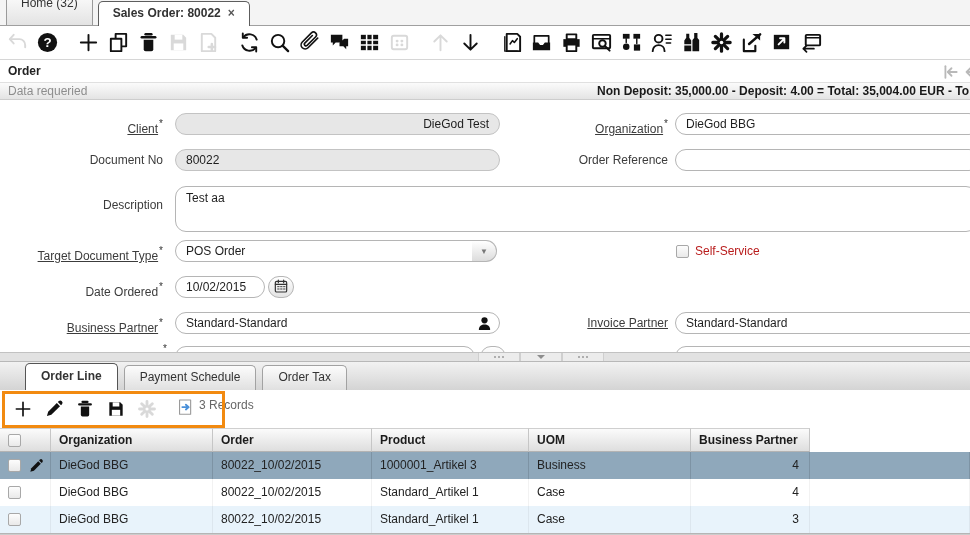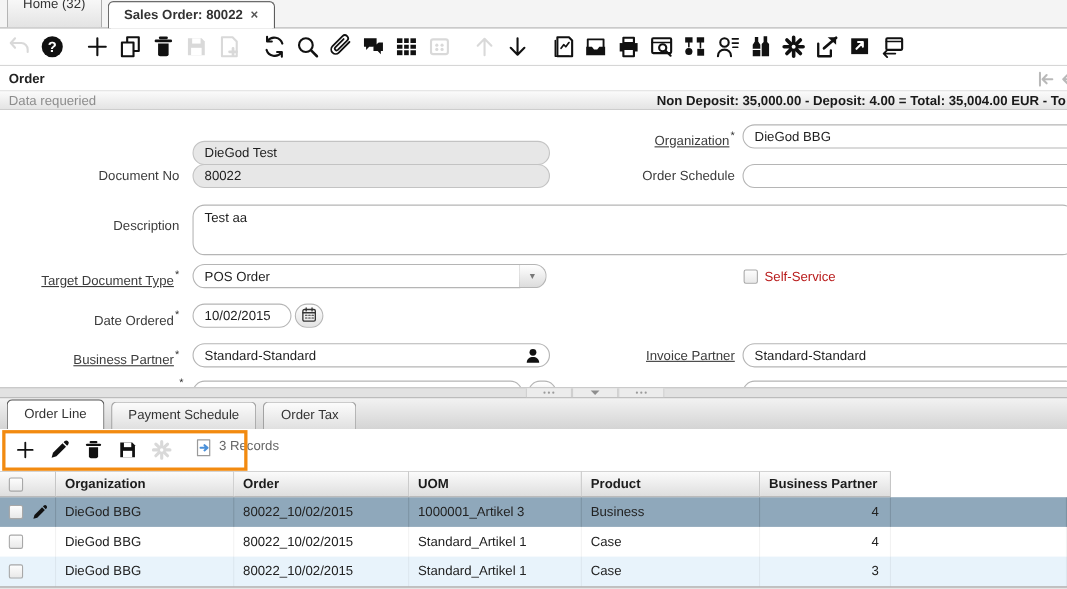--- a/index.html
+++ b/index.html
@@ -69,21 +69,21 @@
     display:flex; align-items:center; justify-content:center; gap:2px; cursor:pointer; }
   .dot { width:2px; height:2px; background:#9a9a9a; border-radius:50%; }
   .sp-tri { width:0; height:0; border-left:4px solid transparent; border-right:4px solid transparent;
     border-top:4px solid #8d8d8d; }
 
   
   .stabs { height:28px; background:linear-gradient(#f2f2f2,#d4d4d4); display:flex; align-items:flex-end; padding-left:6px; }
   .stab { height:25px; line-height:23px; padding:0 15px; margin-right:6px; border:1px solid #a2a2a2;
     border-bottom:none; border-radius:5px 5px 0 0; background:linear-gradient(#fcfcfc,#e0e0e0);
     color:#333; cursor:pointer; white-space:nowrap; }
-  .stab.active { background:#fff; border-color:#555; font-weight:normal; height:27px; line-height:25px; }
+  .stab.active { background:#fff; border-color:#555; font-weight:bold; height:27px; line-height:25px;margin-left:19px; }
 
   
   .stoolbar { height:38px; background:#fff; position:relative; display:flex; align-items:center; padding-left:13px; }
   .sti { width:20px; height:20px; display:inline-flex; align-items:center; justify-content:center;
     margin-right:11px; color:#111; cursor:pointer; }
   .sti svg { width:20px; height:20px; }
   .sti.dis { color:#d9d9d9; cursor:default; }
   .records-btn { display:inline-flex; align-items:flex-start; gap:4px; margin-left:8px; color:#666; cursor:pointer; }
   .records-btn svg { width:19px; height:19px; }
   .hl-box { position:absolute; left:2px; top:1px; width:223px; height:37px;
@@ -305,27 +305,28 @@
   </span>
 </div>
 
 <div class="statusbar">
   <span class="status-left">Data requeried</span>
   <span class="status-right">Non Deposit: 35,000.00 - Deposit: 4.00 = Total: 35,004.00 EUR - To</span>
 </div>
 
 <div class="form">
 
-  <input class="fin ro" style="top: 28px; left: 175px; width: 325px;" readonly="" value="DieGod Test">
+  <span class="lbl left link" style="top:13px"><span class="lt">Client</span><sup class="req">*</sup></span>
+  <input class="fin ro" style="top: 13px; left: 175px; width: 325px; text-align: right;" readonly="" value="DieGod Test">
   <span class="lbl right link" style="top:13px"><span class="lt">Organization</span><sup class="req">*</sup></span>
   <input class="fin" style="top: 13px; left: 675px; width: 305px;" value="DieGod BBG">
 
   <span class="lbl left" style="top:49px"><span class="lt">Document No</span></span>
   <input class="fin ro" style="top: 49px; left: 175px; width: 325px;" readonly="" value="80022">
-  <span class="lbl right" style="top:49px"><span class="lt">Order Schedule</span></span>
+  <span class="lbl right" style="top:49px"><span class="lt">Order Reference</span></span>
   <input class="fin" style="top: 49px; left: 675px; width: 305px;" value="">
 
   <span class="lbl left" style="top:94px"><span class="lt">Description</span></span>
   <textarea class="fta" style="top: 86px; left: 175px; width: 802px; height: 46px;">Test aa</textarea>
 
   <span class="lbl left link" style="top:140px"><span class="lt">Target Document Type</span><sup class="req">*</sup></span>
   <input class="fin" style="top: 140px; left: 175px; width: 298px; border-radius: 11px 0px 0px 11px;" value="POS Order">
   <span class="combo-btn" style="top:140px;left:472px">
       <span style="font-size:8px">▼</span>
     </span>
@@ -426,22 +427,22 @@
   <div class="hl-box"></div>
 </div>
 
 <div class="grid">
   <div class="grow ghead" id="ghead">
       <div class="gc selcell">
         <span class="cb"></span>
       </div>
       <div class="gc">Organization</div>
       <div class="gc">Order</div>
+      <div class="gc">Product</div>
       <div class="gc">UOM</div>
-      <div class="gc">Product</div>
       <div class="gc">Business Partner</div>
     </div>
   <div class="gbody" id="gbody">
       <div class="grow sel">
         <div class="gc selcell">
           <span class="cb"></span>
           <span class="row-pencil">
             <svg viewBox="0 0 24 24" fill="none" stroke="currentColor" stroke-width="2" stroke-linecap="round" stroke-linejoin="round">
               <path d="M3.5 20.5 5 15.2 15.4 4.8l3.8 3.8L8.8 19z" fill="currentColor" stroke="none"></path>
               <path d="M16.6 3.6l3.8 3.8 1.2-1.2a2.7 2.7 0 0 0-3.8-3.8z" fill="currentColor" stroke="none"></path>

